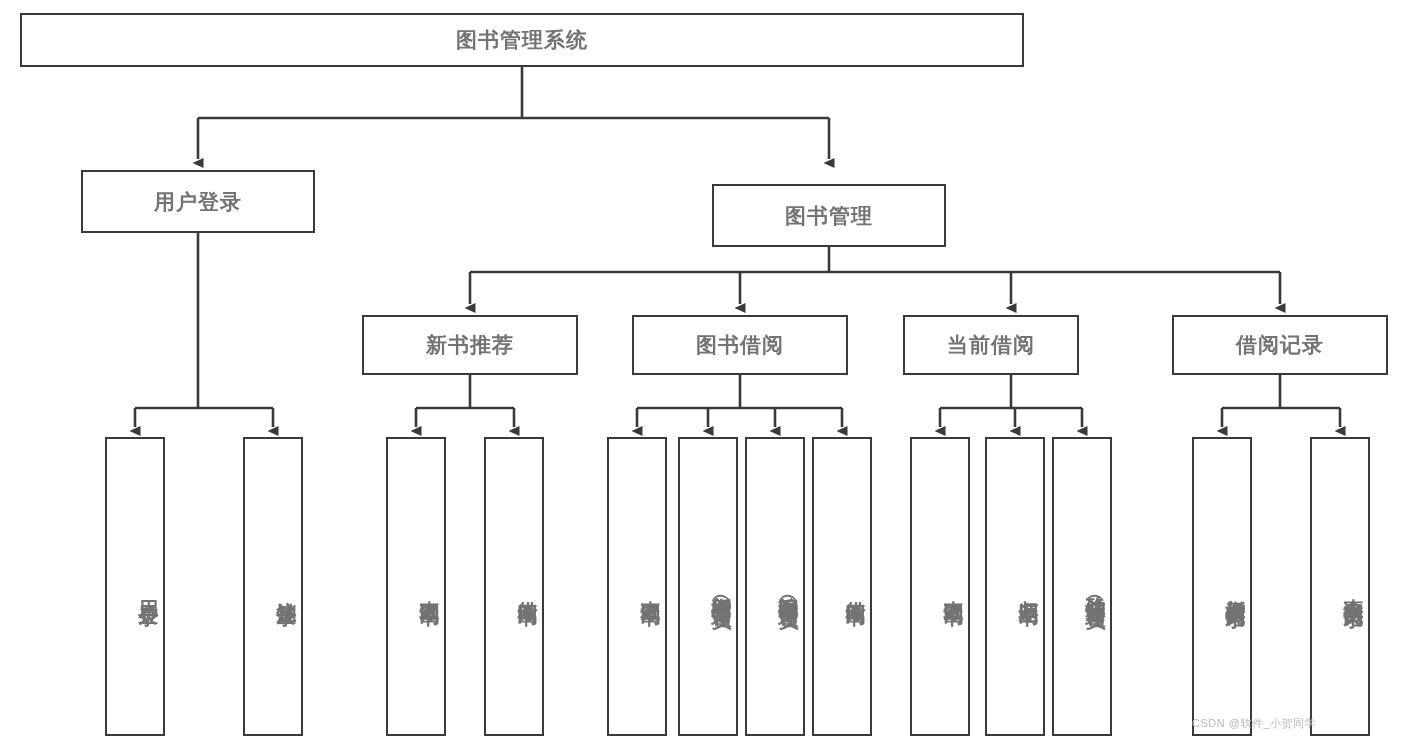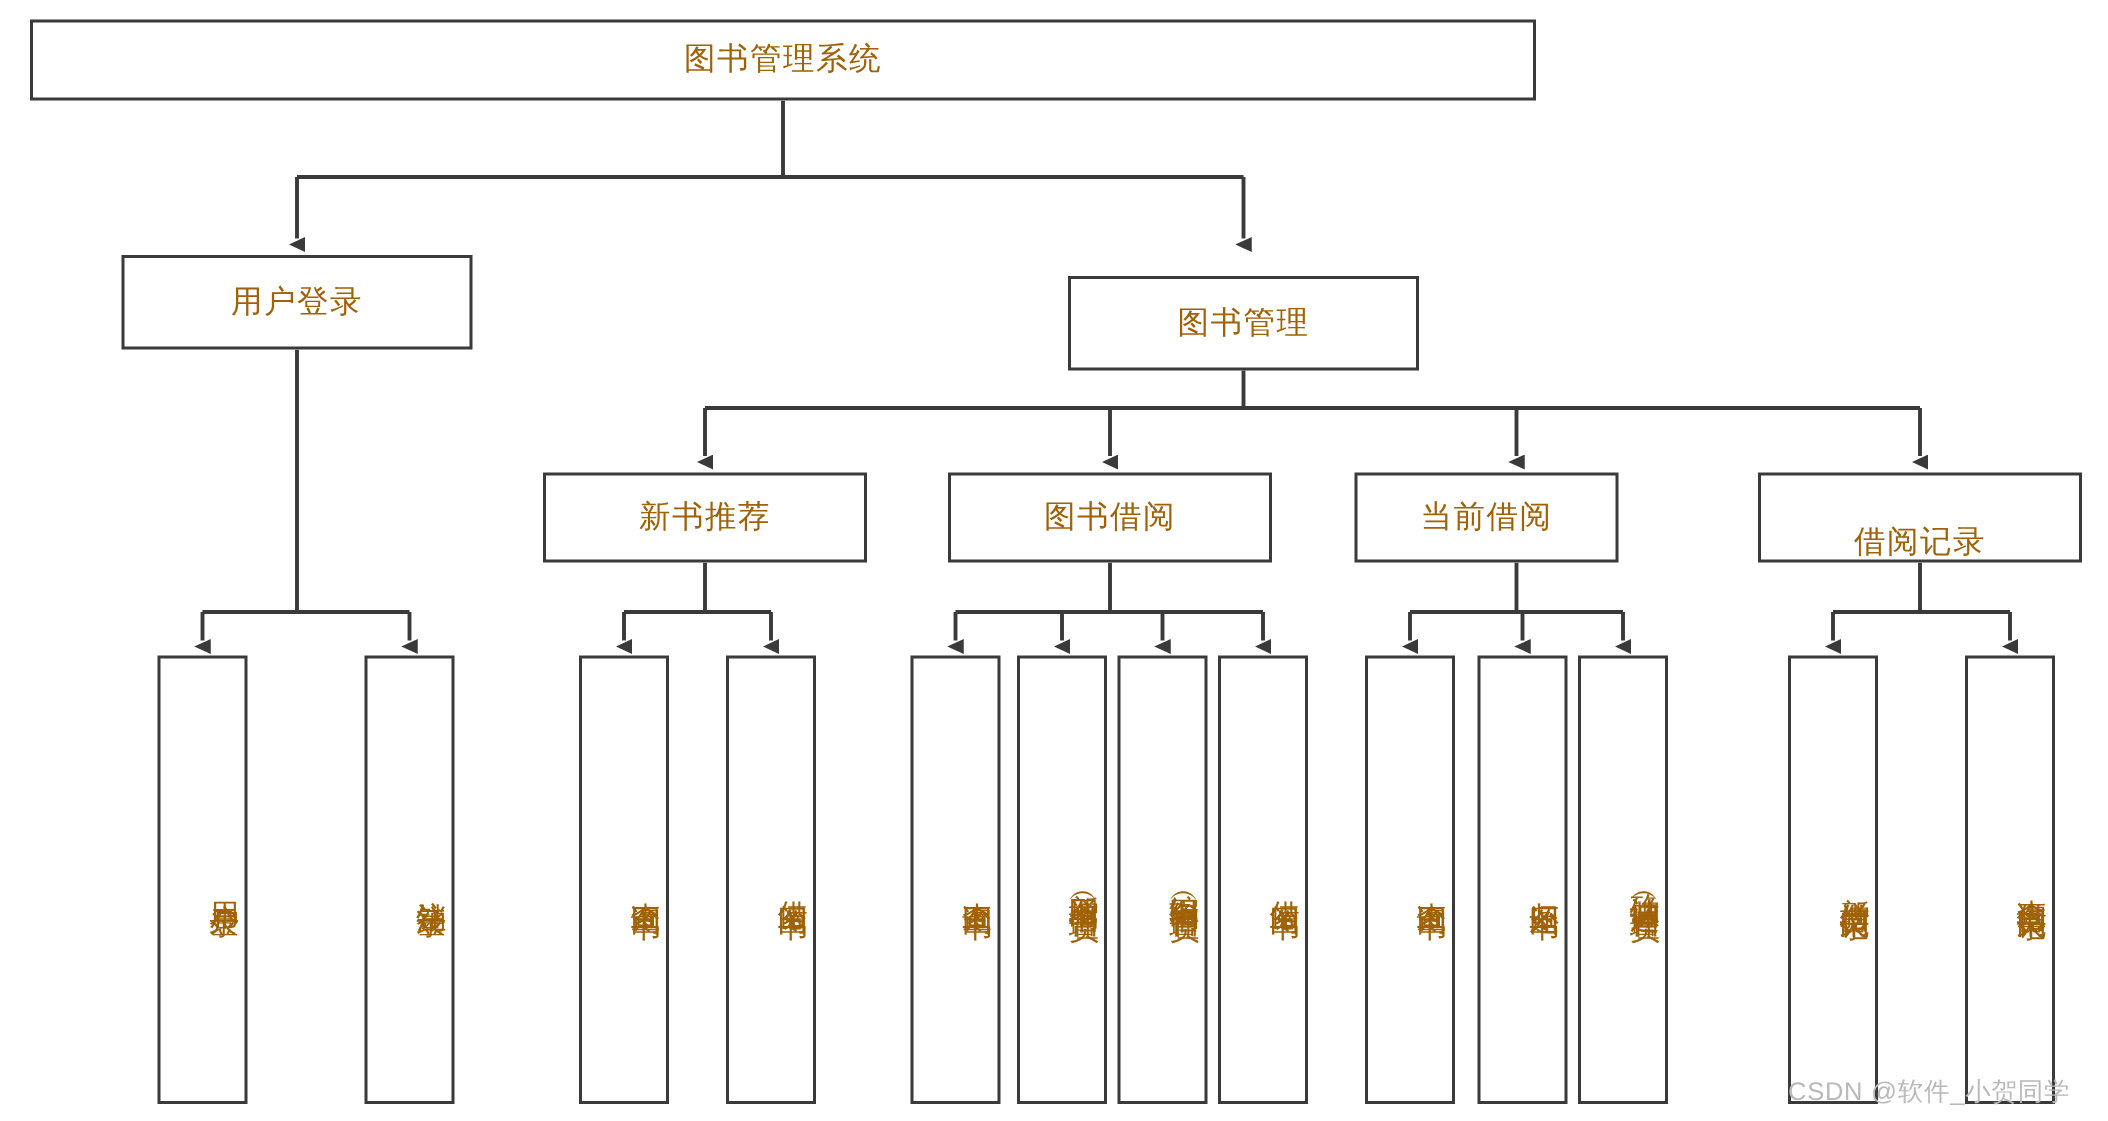--- a/index.html
+++ b/index.html
@@ -27,22 +27,23 @@
     pointer-events: none;
   }
   .node {
     position: absolute;
     box-sizing: border-box;
     background: #ffffff;
     border: 2px solid #3a3a3a;
     display: flex;
     align-items: center;
     justify-content: center;
-    color: #a16207;
+    color: #737373;
     z-index: 2;
+    font-weight: bold;
   }
   .node-h {
     font-size: 21px;
     letter-spacing: 1px;
     line-height: 1.1;
     white-space: nowrap;
   }
   .node-v {
     writing-mode: vertical-rl;
     text-orientation: upright;
@@ -54,21 +55,21 @@
     padding-top: 4px;
     text-align: center;
   }
   .node-v .vtext {
     writing-mode: vertical-rl;
     text-orientation: upright;
     display: block;
   }
   .watermark {
     position: absolute;
-    font-size: 17px;
+    font-size: 11px;
     color: #b9b9b9;
     white-space: nowrap;
     z-index: 5;
     letter-spacing: 0.5px;
   }
 </style>
 </head>
 <body>
 
 <div id="canvas">
@@ -140,21 +141,21 @@
 
   <div class="node node-h" id="node-l3-0" style="left: 362px; top: 315px; width: 216px; height: 60px;">
     <span>新书推荐</span>
   </div>
   <div class="node node-h" id="node-l3-1" style="left: 632px; top: 315px; width: 216px; height: 60px;">
     <span>图书借阅</span>
   </div>
   <div class="node node-h" id="node-l3-2" style="left: 903px; top: 315px; width: 176px; height: 60px;">
     <span>当前借阅</span>
   </div>
-  <div class="node node-h" id="node-l3-3" style="left: 1172px; top: 315px; width: 216px; height: 60px; align-items: flex-end;">
+  <div class="node node-h" id="node-l3-3" style="left: 1172px; top: 315px; width: 216px; height: 60px;">
     <span>借阅记录</span>
   </div>
 
   <div class="node node-v" id="node-leaf-0" style="left: 105px; top: 437px; width: 60px; height: 299px;">
     <span class="vtext">用户登录</span>
   </div>
   <div class="node node-v" id="node-leaf-1" style="left: 243px; top: 437px; width: 60px; height: 299px;">
     <span class="vtext">注销登录</span>
   </div>
   <div class="node node-v" id="node-leaf-2" style="left: 386px; top: 437px; width: 60px; height: 299px;">

